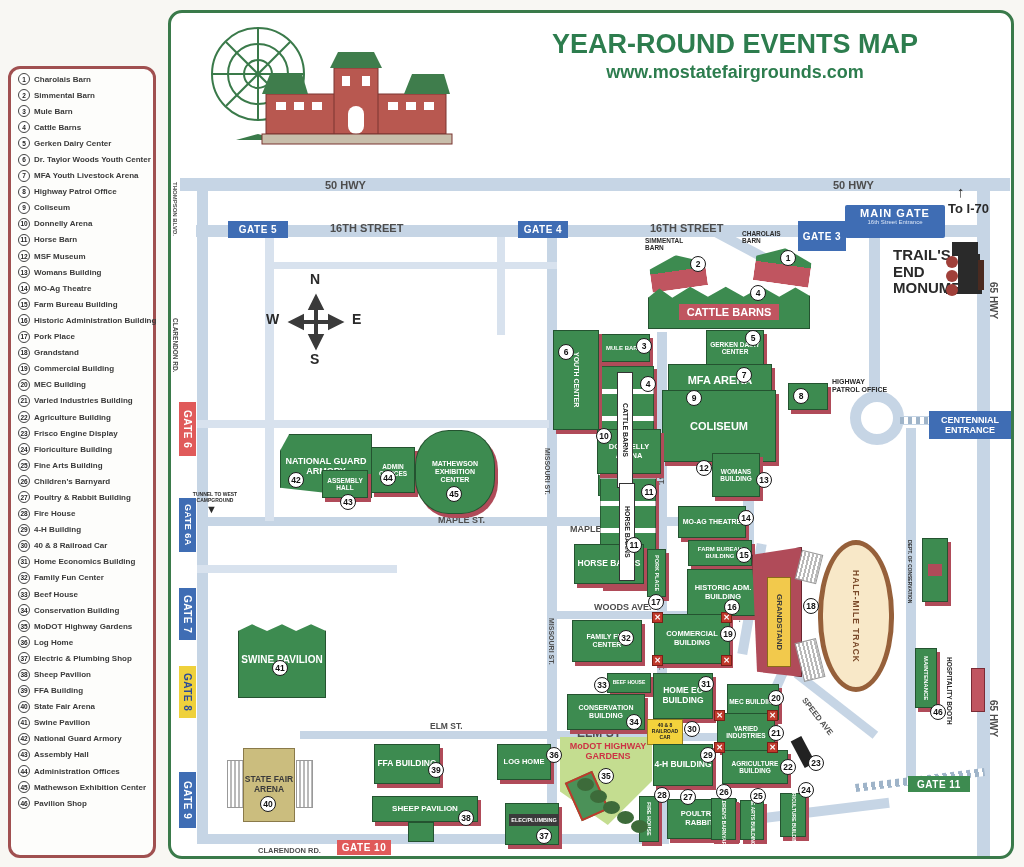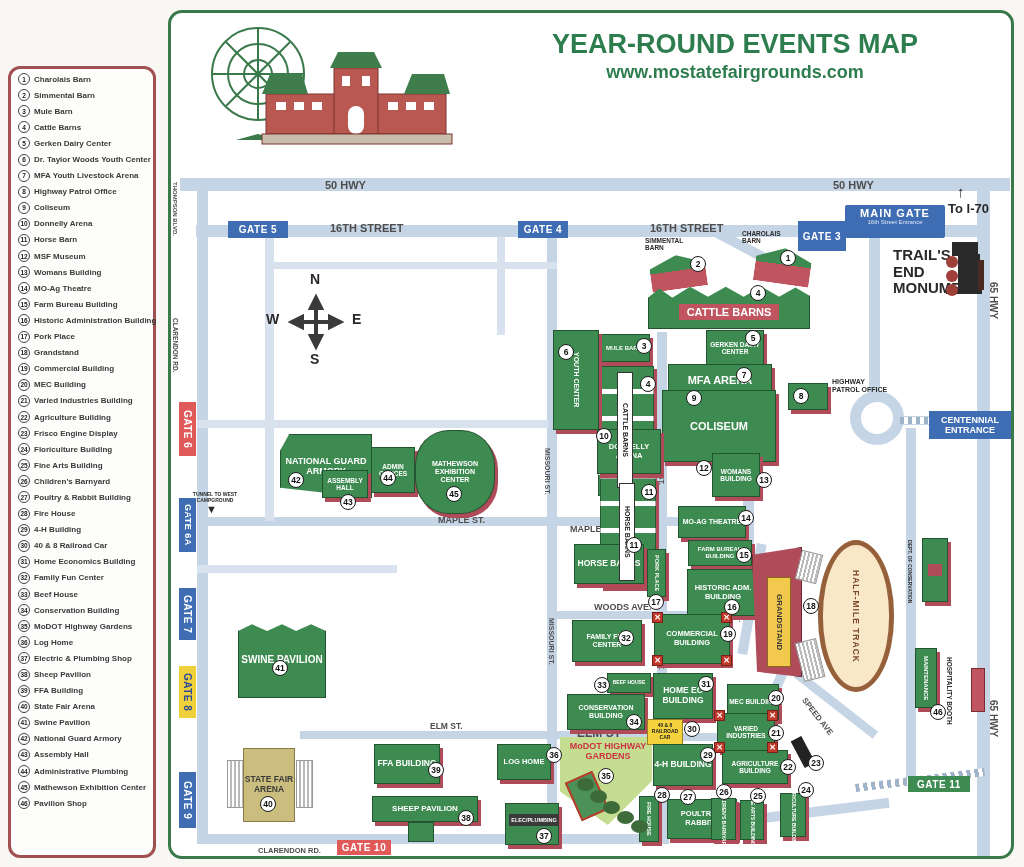--- a/index.html
+++ b/index.html
@@ -280,21 +280,21 @@
       <span class="ll">National Guard Armory</span>
     </div>
 
     <div class="lrow">
       <span class="ln">43</span>
       <span class="ll">Assembly Hall</span>
     </div>
 
     <div class="lrow">
       <span class="ln">44</span>
-      <span class="ll">Administrative Plumbing</span>
+      <span class="ll">Administration Offices</span>
     </div>
 
     <div class="lrow">
       <span class="ln">45</span>
       <span class="ll">Mathewson Exhibition Center</span>
     </div>
 
     <div class="lrow">
       <span class="ln">46</span>
       <span class="ll">Pavilion Shop</span>

